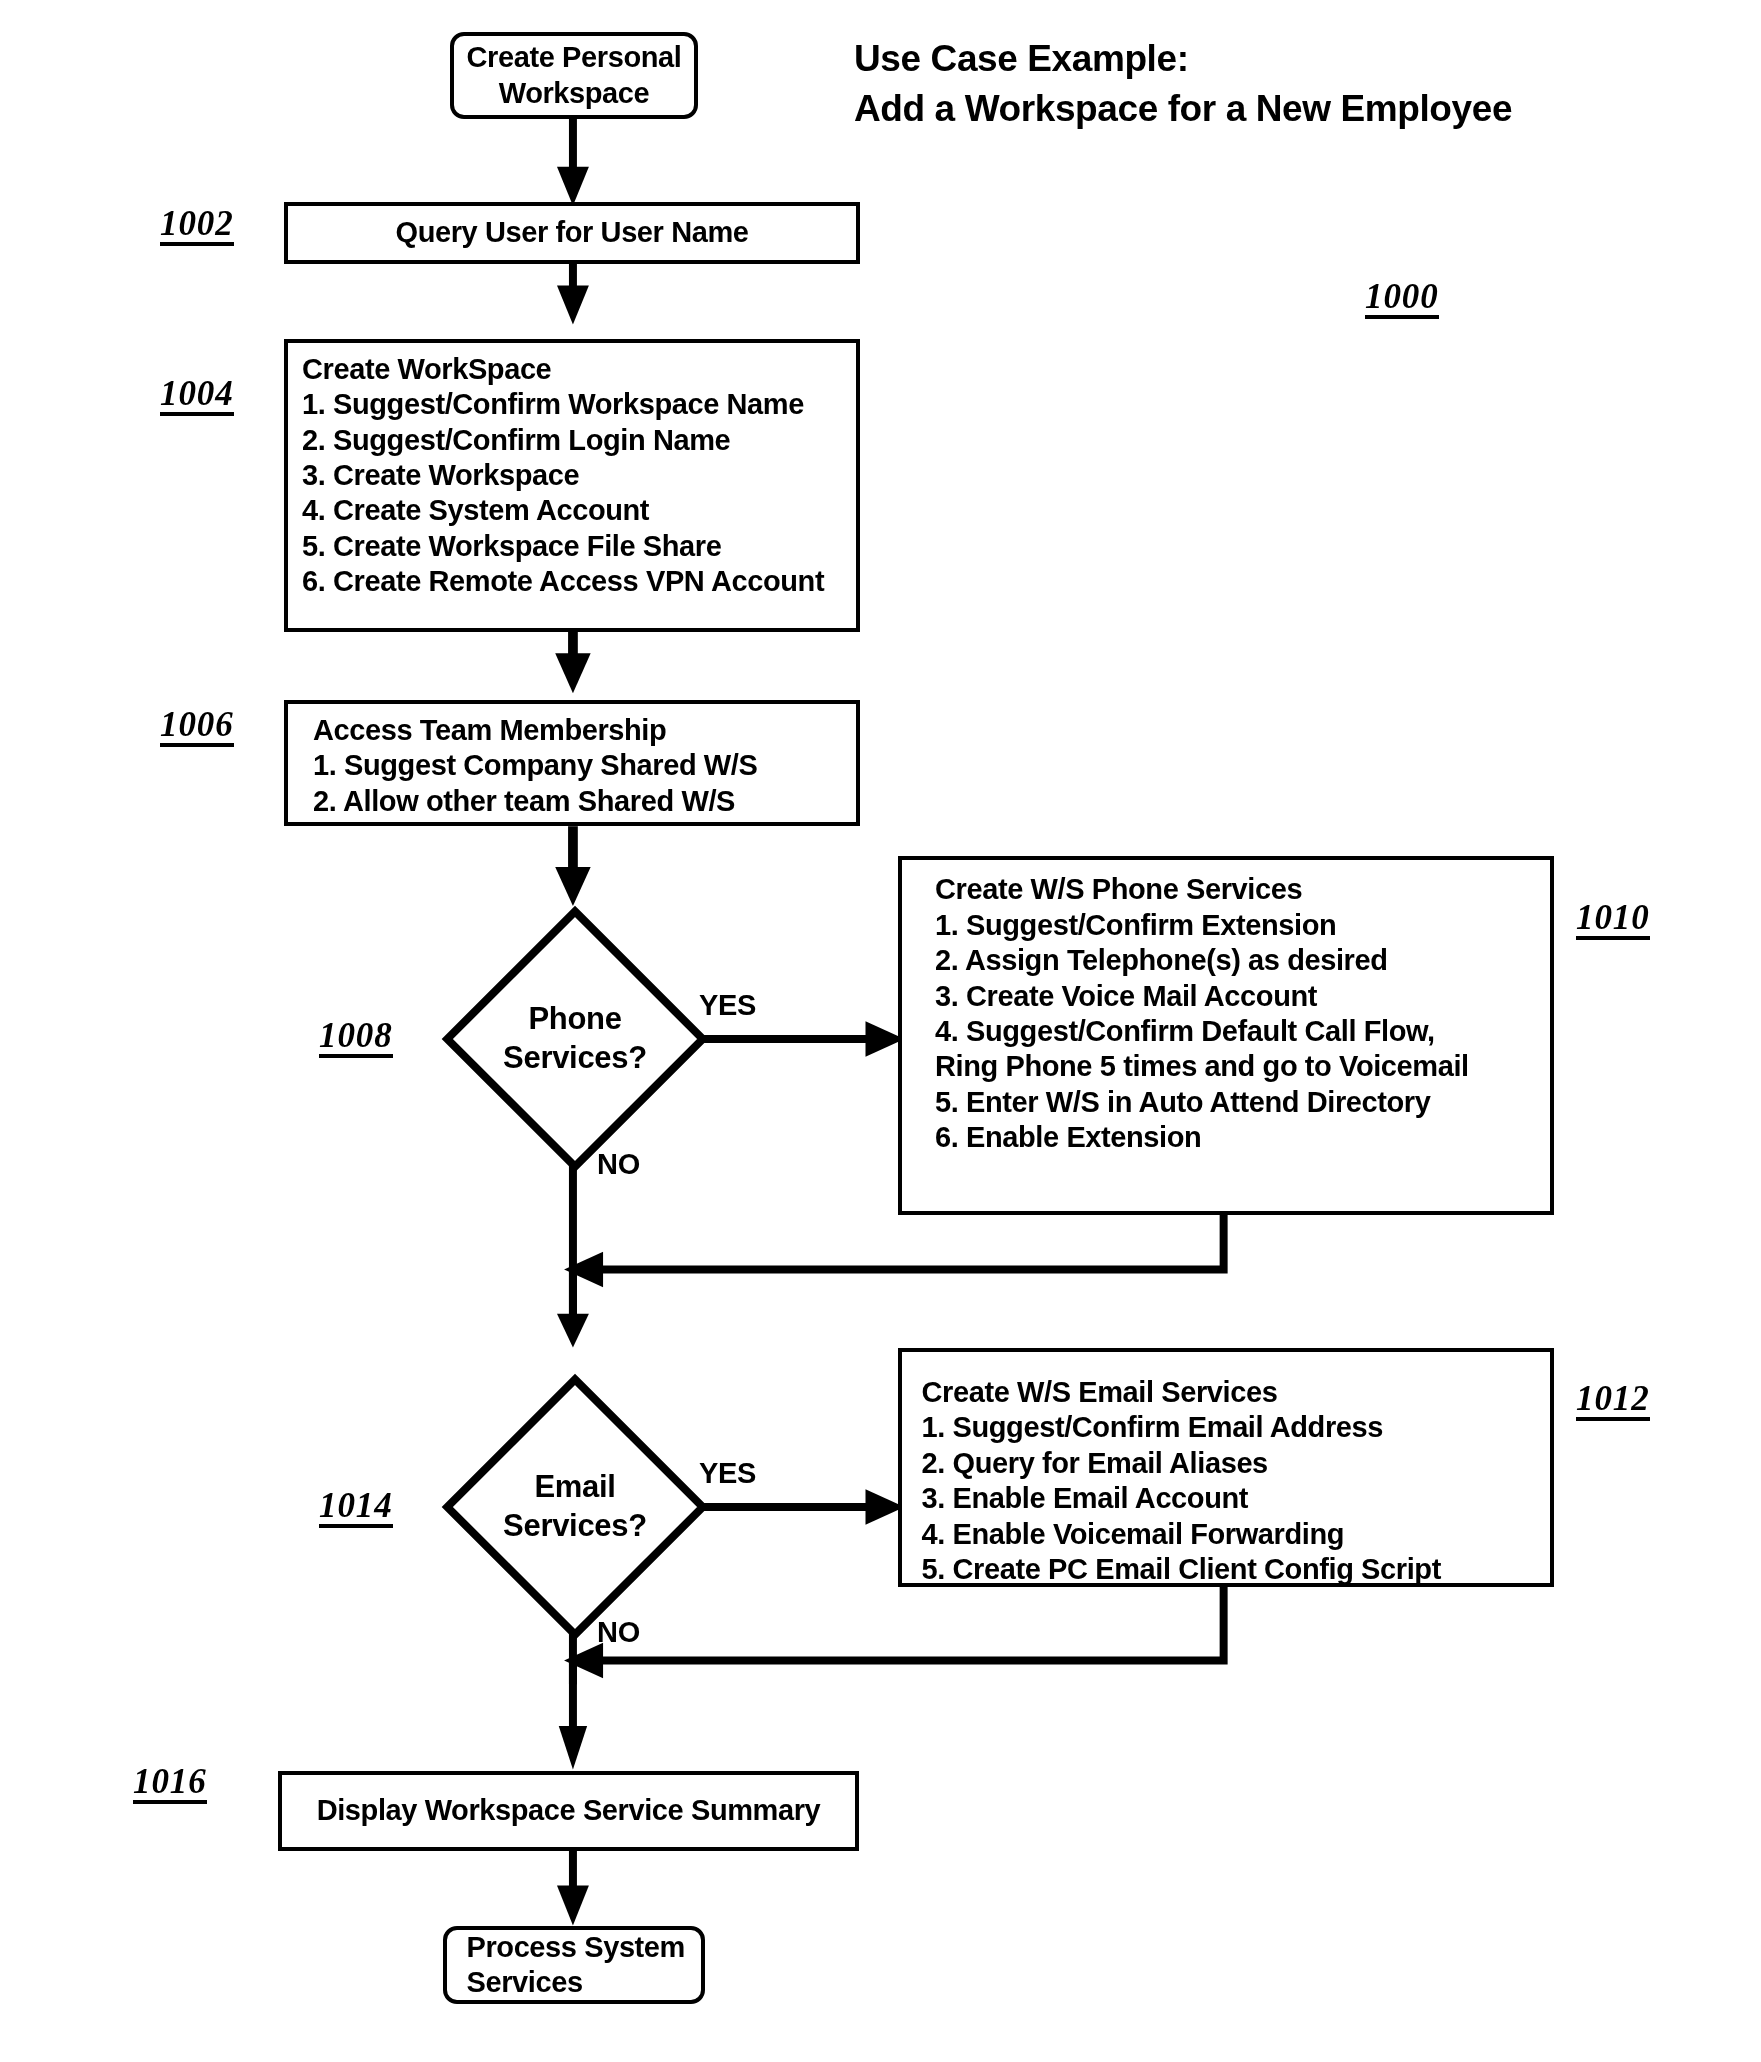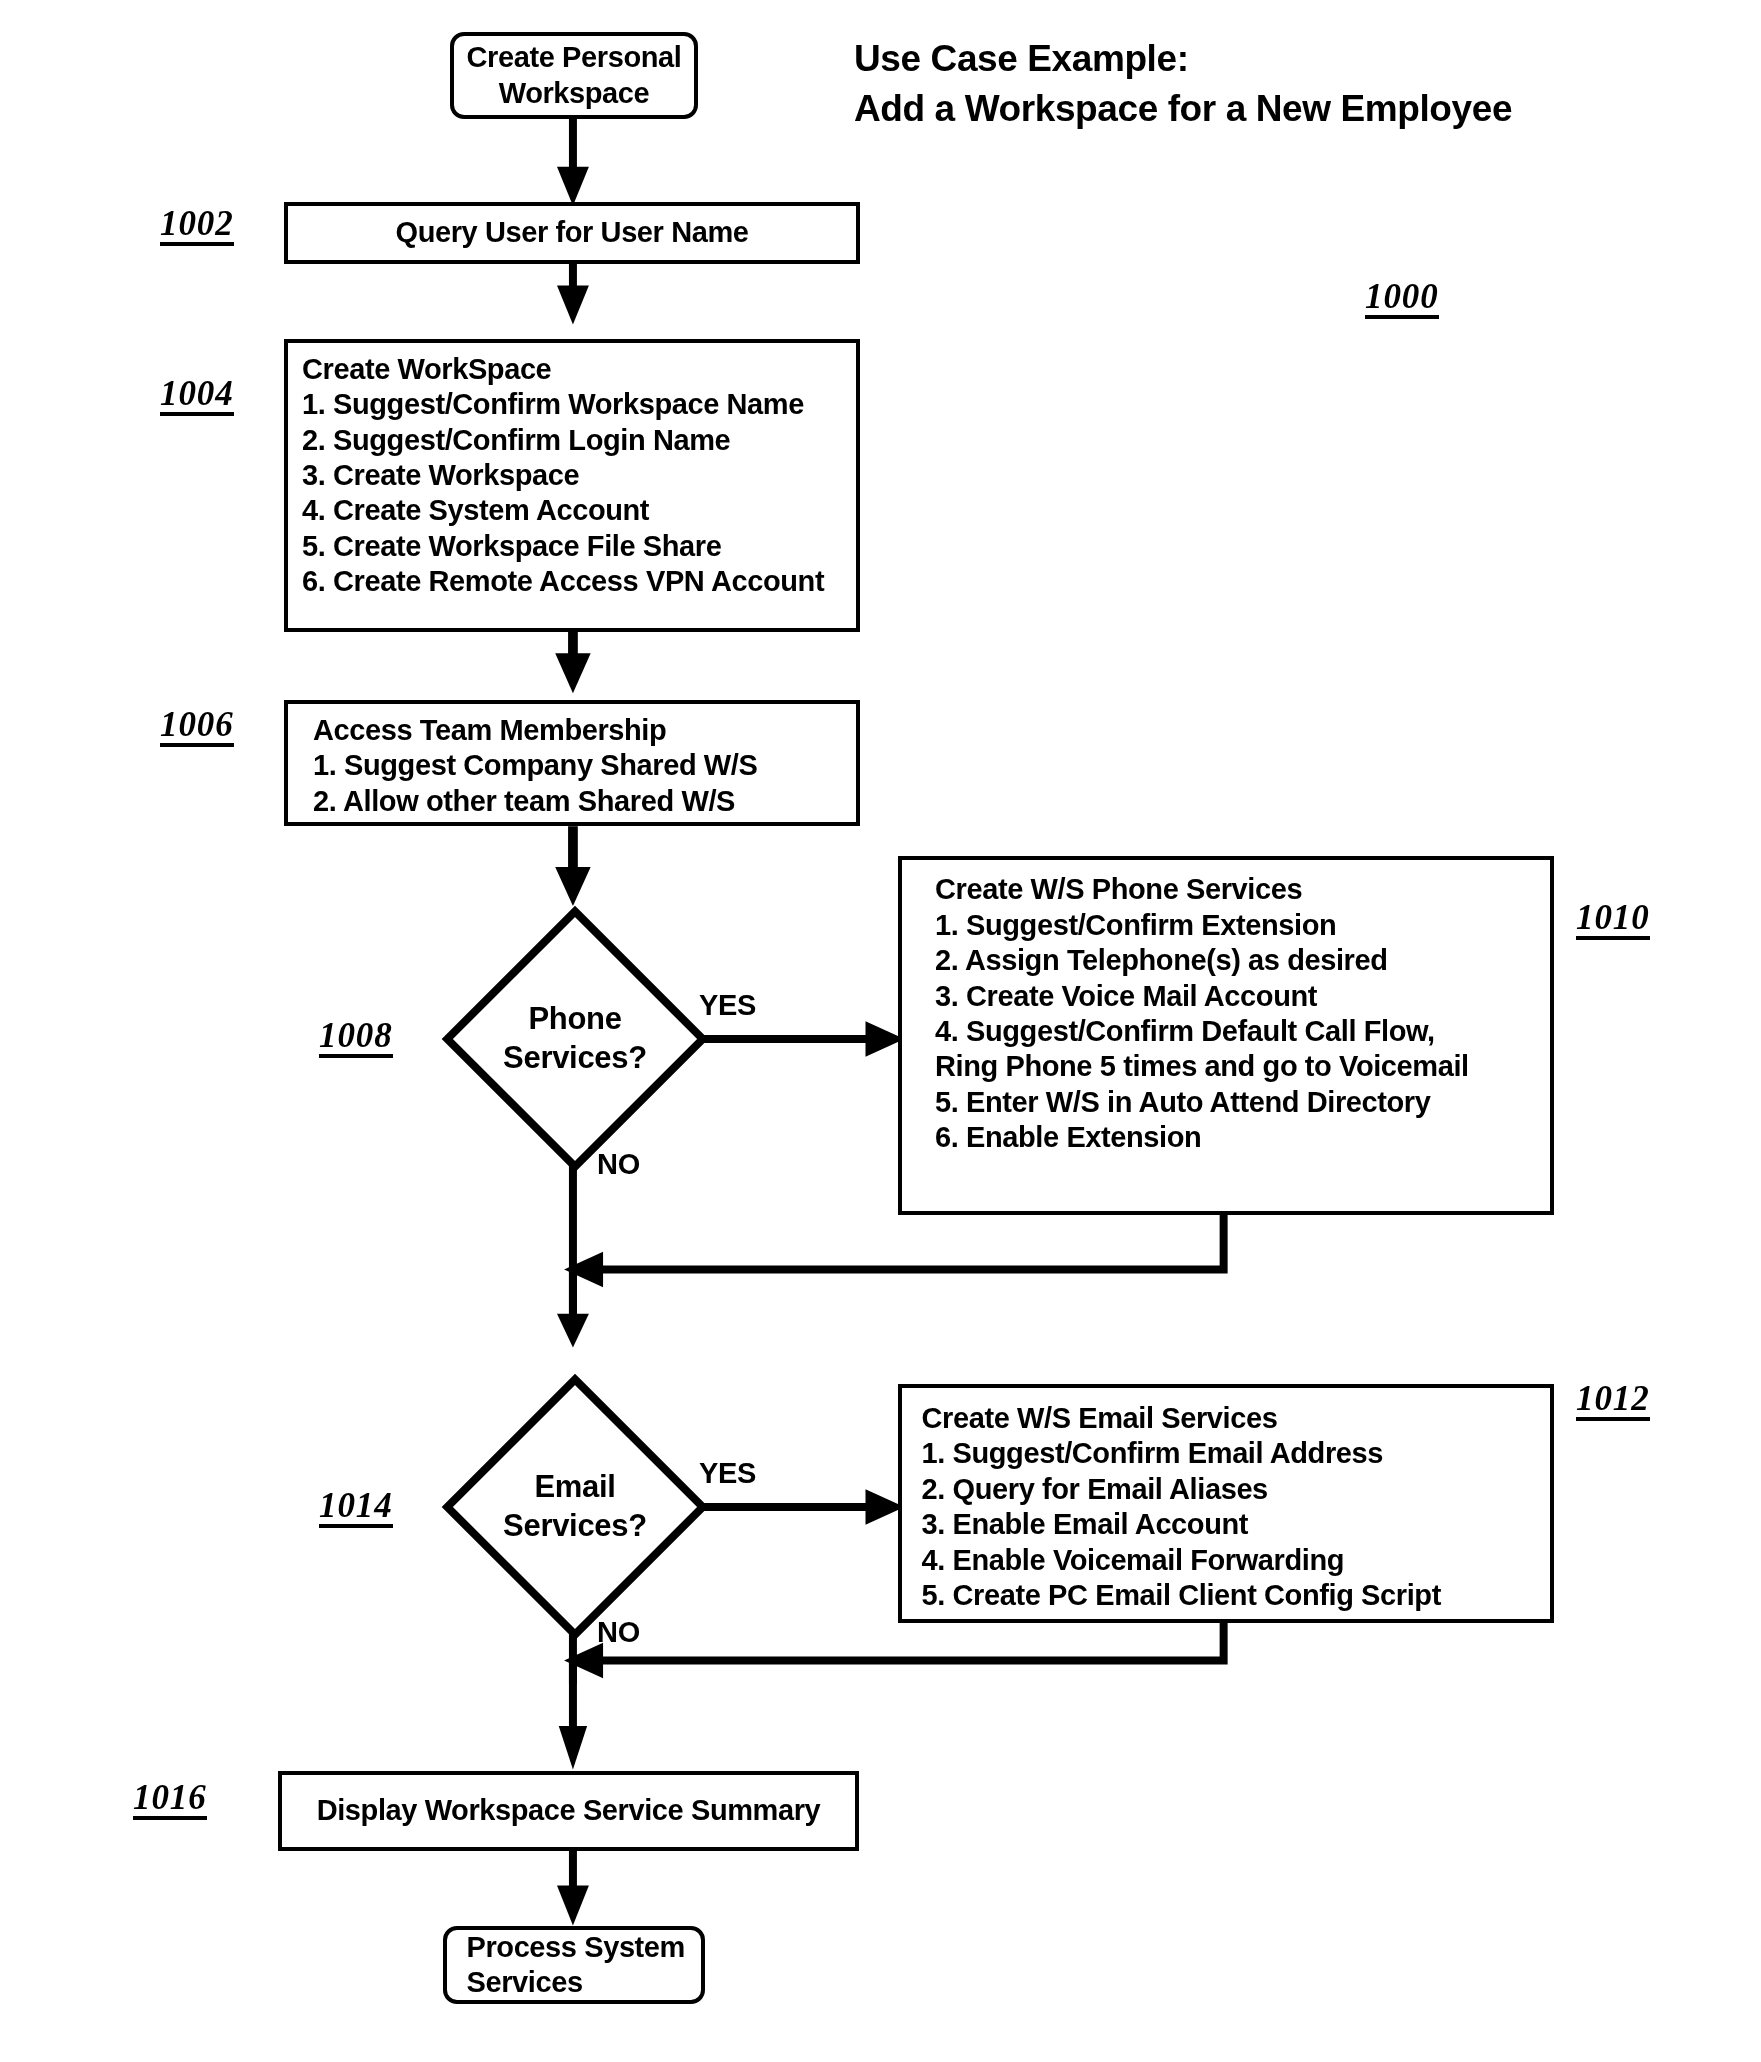--- a/index.html
+++ b/index.html
@@ -230,32 +230,32 @@
     <svg width="266" height="266" viewBox="0 0 300 300">
       <polygon points="150,6 294,150 150,294 6,150" fill="#fff" stroke="#000" stroke-width="9"></polygon>
     </svg>
     <div class="diamond-text">Email
 Services?</div>
   </div>
   <div class="edge-label" style="left:699px; top:1457px;">YES</div>
   <div class="edge-label" style="left:597px; top:1616px;">NO</div>
 
   <div class="ref" style="left:1576px; top:1381px;">1012</div>
-  <div class="node process" style="left:898px; top:1348px; width:656px; height:239px; padding-left:19.5px; padding-top:13px;margin-top:36px;">
+  <div class="node process" style="left:898px; top:1348px; width:656px; height:239px; padding-left:19.5px; padding-top:23px;">
     <div class="title">Create W/S Email Services</div>
     <ol class="steps">
       <li>1.  Suggest/Confirm Email Address</li>
       <li>2.  Query for Email Aliases</li>
       <li>3.  Enable Email Account</li>
       <li>4.  Enable Voicemail Forwarding</li>
       <li>5.  Create PC Email Client Config Script</li>
     </ol>
   </div>
 
-  <div class="ref" style="left:133px; top:1764px;margin-top:16px;">1016</div>
+  <div class="ref" style="left:133px; top:1764px;">1016</div>
   <div class="node process centered" style="left:278px; top:1771px; width:581px; height:80px;align-items:center;">
     <span>Display Workspace Service Summary</span>
   </div>
 
   <div class="node terminator" style="left:443px; top:1926px; width:262px; height:78px; padding-left:19.5px; align-items:flex-start; text-align:left;">
     <span class="title">Process System
 Services</span>
   </div>
 
 </div>

